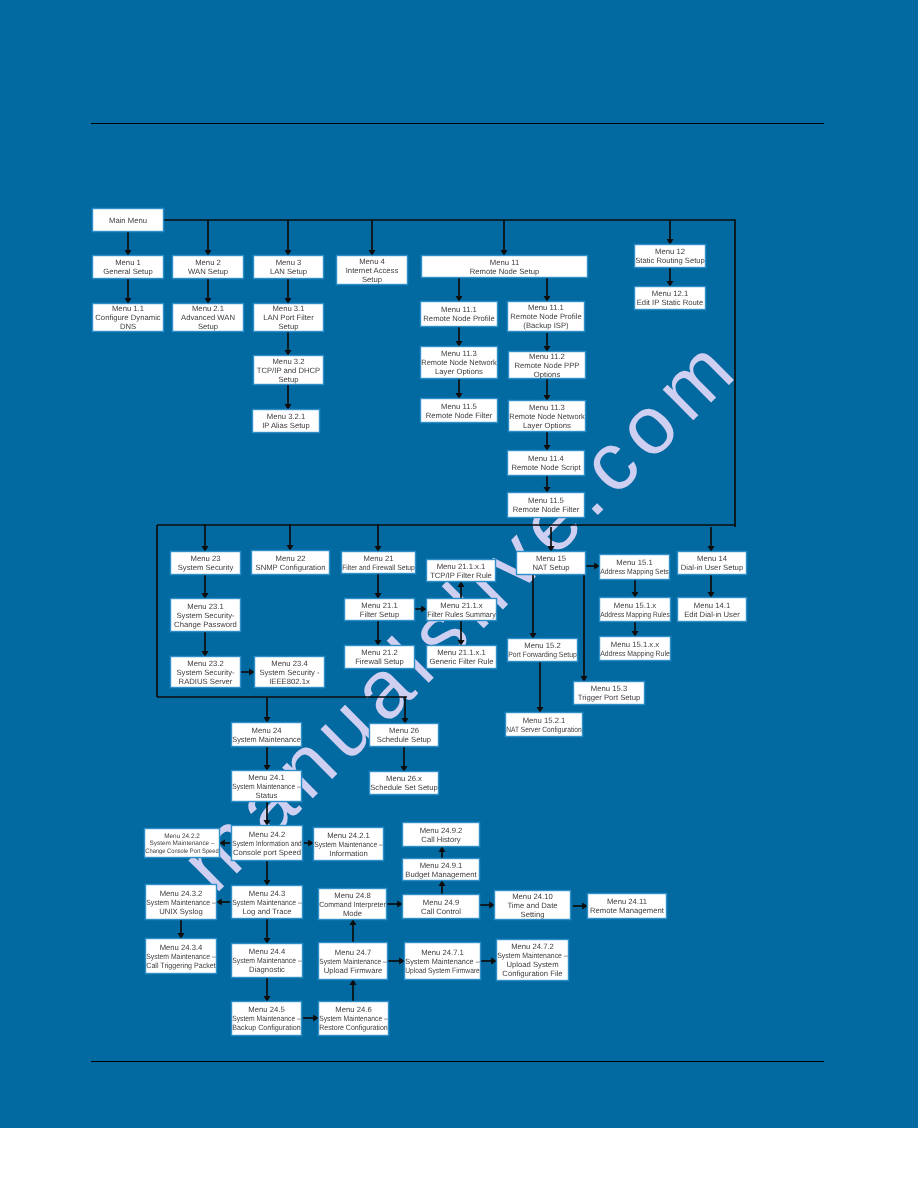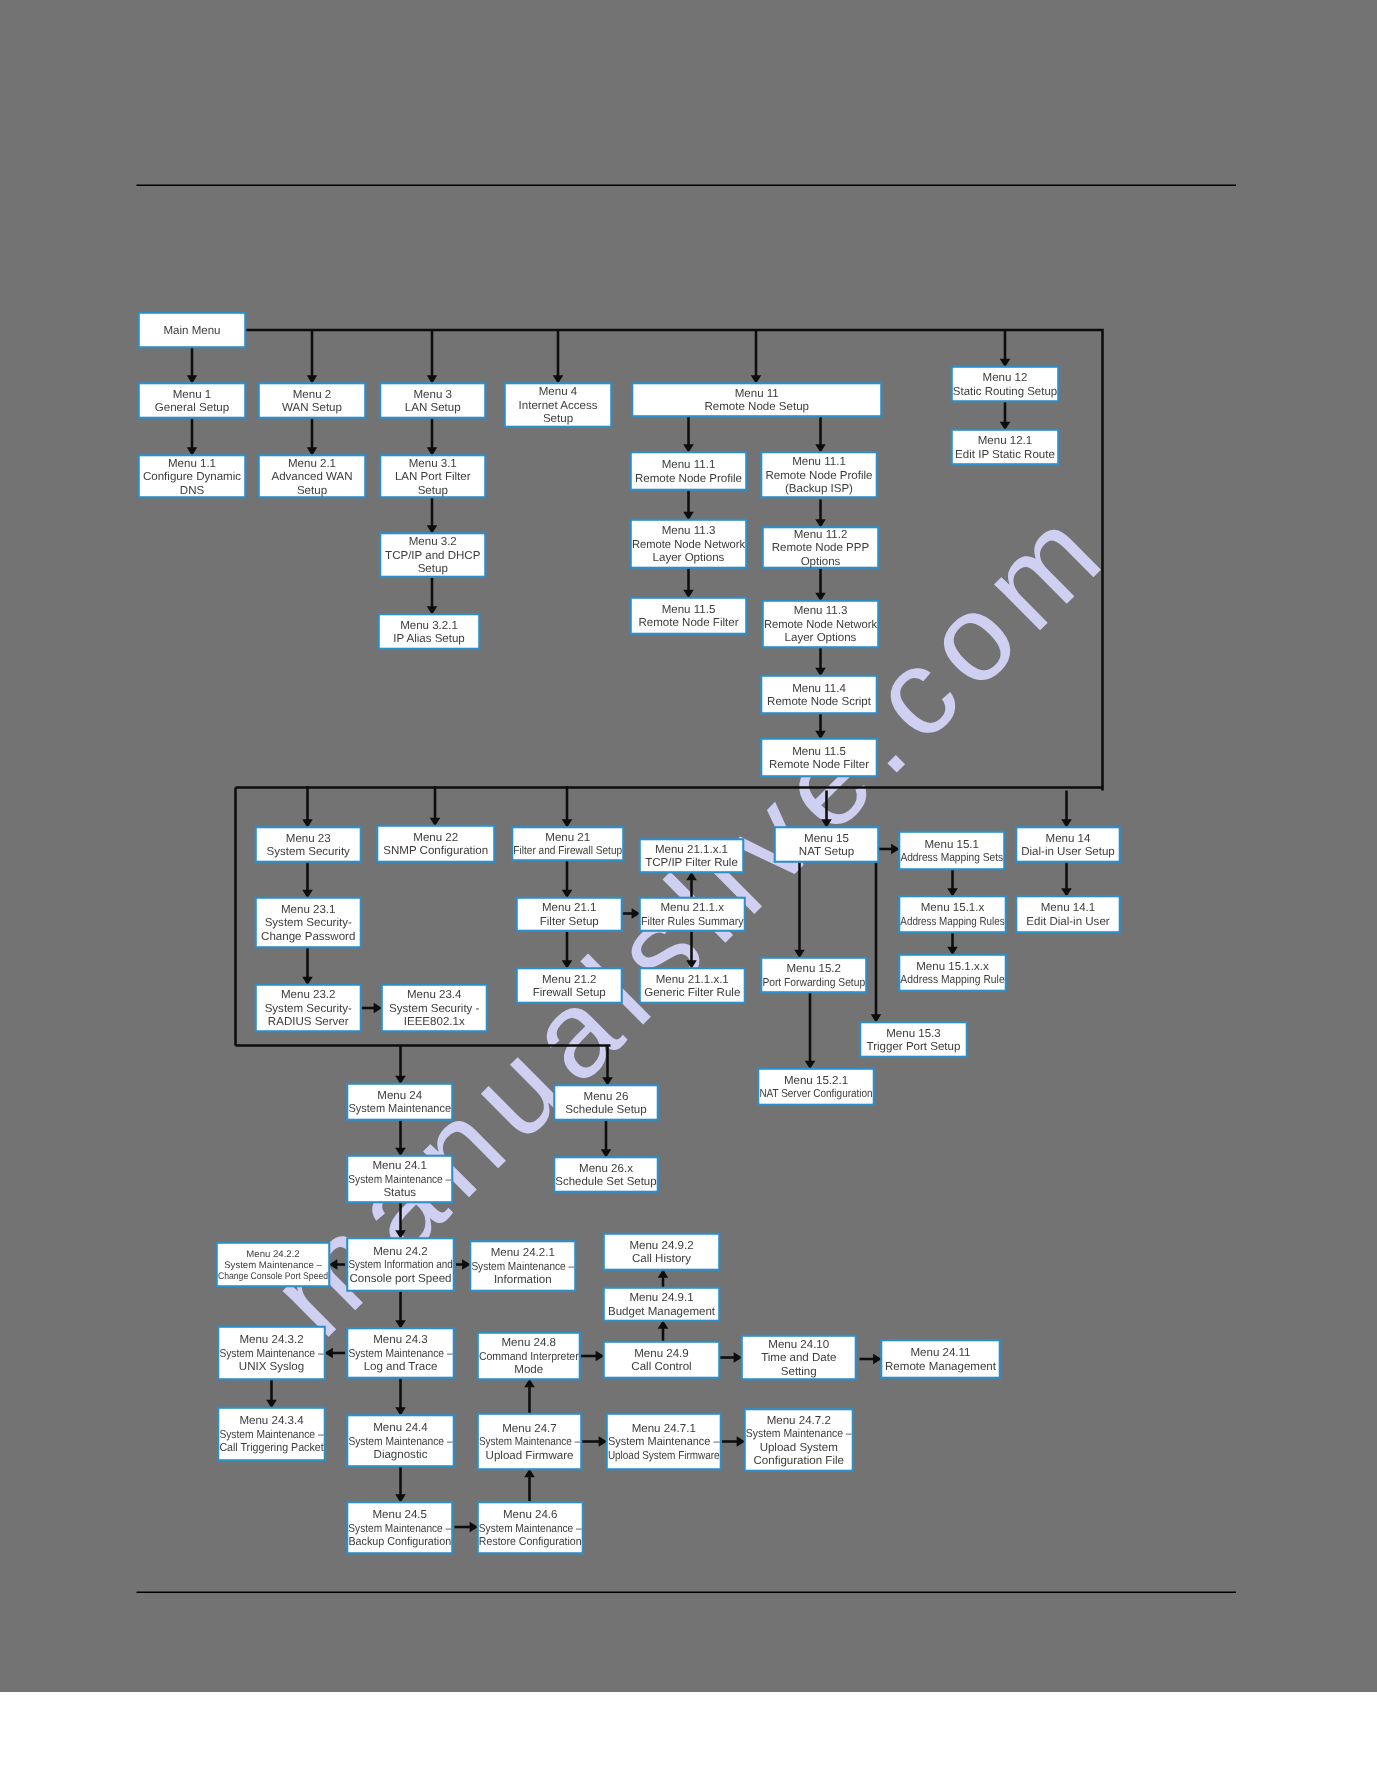--- a/index.html
+++ b/index.html
@@ -1,18 +1,18 @@
 <!DOCTYPE html>
 <html><head>
 <meta charset="utf-8">
 <title>Menu Flowchart</title>
 <style>
 html,body{margin:0;padding:0;background:#fff;}
 body{width:918px;height:1188px;overflow:hidden;font-family:"Liberation Sans",sans-serif;-webkit-font-smoothing:antialiased;text-rendering:geometricPrecision;}
-#page{position:relative;width:918px;height:1128px;background:#737373;}
+#page{position:relative;width:918px;height:1128px;background:#0369a1;}
 .rule{position:absolute;height:0;border-top:1.4px solid #000;}
 #watermark{position:absolute;left:0;top:0;transform-origin:0 0;transform:translate(196px,876px) rotate(-44.8deg);font-family:"Liberation Sans",sans-serif;font-size:82px;font-weight:400;color:#cfcff2;white-space:nowrap;letter-spacing:9.0px;line-height:0;}
 svg#chart{position:absolute;left:0;top:0;}
 .bx{fill:#ffffff;stroke:#2e8fc8;stroke-width:1.4;}
 .ln{stroke:#0d0d0d;stroke-width:1.7;fill:none;}
 .ar{fill:#0d0d0d;stroke:none;}
 #chart text{font-family:"Liberation Sans",sans-serif;font-size:7.7px;fill:#3d3d3d;text-anchor:middle;}
 </style>
 </head>
 <body>

